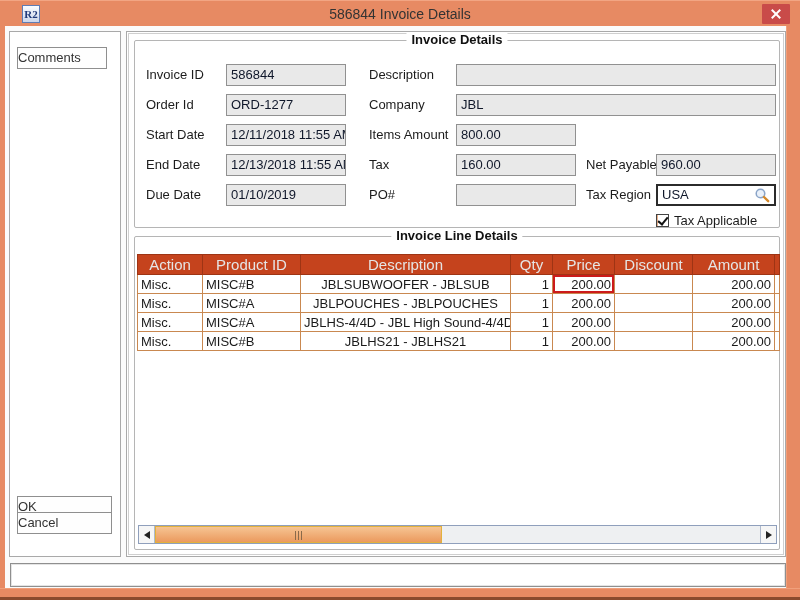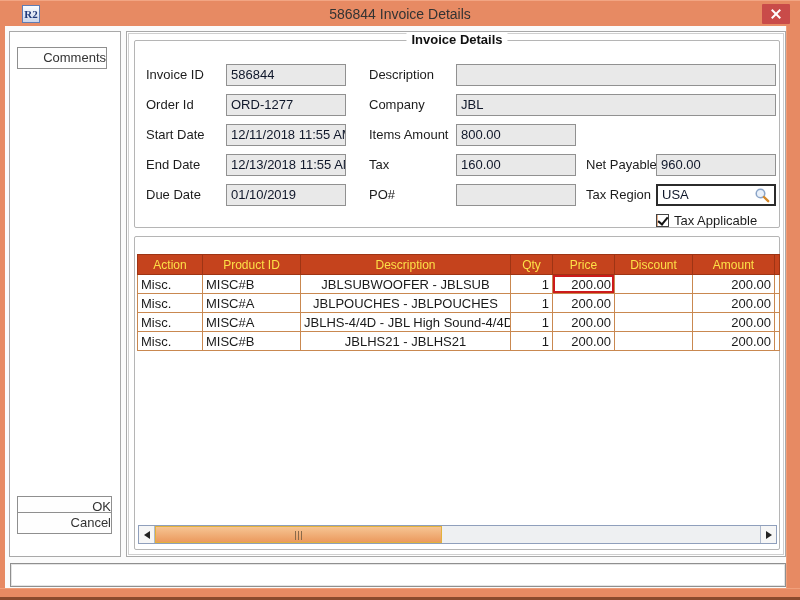--- a/index.html
+++ b/index.html
@@ -14,21 +14,21 @@
   .close-btn .bar { position:absolute; left:8px; top:9px; width:12px; height:2px; background:#fff; }
   .close-btn .b1 { transform:rotate(45deg); }
   .close-btn .b2 { transform:rotate(-45deg); }
   .frame-left  { position:absolute; left:0; top:26px; width:5px; height:562px; background:#e78a63; }
   .frame-right { position:absolute; left:786px; top:26px; width:14px; height:562px; background:#e78a63; border-left:1px solid #f0a07c; }
   .frame-bottom{ position:absolute; left:0; top:588px; width:800px; height:12px; background:#e78a63; border-bottom:3px solid #8a4a2e; border-top:1px solid #f0a07c; }
   .client { position:absolute; left:5px; top:26px; width:781px; height:562px; background:#fbfbfb; }
 
   
   .left-panel { position:absolute; left:4px; top:5px; width:112px; height:526px; background:#fff; border:1px solid #a9a9a9; }
-  .btn { position:absolute; background:#fefefe; border:1px solid #8f8f8f; font-family:"Liberation Sans", sans-serif; font-size:13px; color:#333; text-align:right; line-height:20px; height:22px; }
+  .btn { position:absolute; background:#fefefe; border:1px solid #8f8f8f; font-family:"Liberation Sans", sans-serif; font-size:13px; color:#333; text-align:left; line-height:20px; height:22px; }
   .btn-comments { left:7px; top:15px; width:90px; }
   .btn-ok { left:7px; top:464px; width:95px; }
   .btn-cancel { left:7px; top:480px; width:95px; }
 
   
   .main-panel { position:absolute; left:121px; top:5px; width:660px; height:526px; background:#fff; border:1px solid #a9a9a9; }
   .main-inner { position:absolute; left:1px; top:1px; width:656px; height:522px; border:1px solid #cfcfcf; background:#fff; }
 
   .group { position:absolute; left:5px; width:646px; border:1px solid #b5b5b5; border-radius:2px; background:#fff; }
   .g1 { top:6px; height:188px; }
@@ -46,21 +46,21 @@
   .lookup .txt { flex:1; }
   .lookup svg { flex:0 0 auto; }
 
   .chk-row { position:absolute; left:521px; top:172px; display:flex; align-items:center; }
   .chk-box { width:13px; height:13px; background:#fff; border:1px solid #444; position:relative; margin-right:5px; box-shadow:inset 1px 0 0 #e8b08a; }
   .chk-box::after { content:""; position:absolute; left:3px; top:0px; width:4px; height:8px; border-right:2px solid #111; border-bottom:2px solid #111; transform:rotate(40deg); }
   .chk-label { font-size:13px; color:#1c1c1c; }
 
   
   table.grid { position:absolute; left:2px; top:17px; width:642px; border-collapse:collapse; table-layout:fixed; }
-  table.grid th { background:#c5431d; color:#fde047; font-weight:normal; font-size:12px; height:20px; border-right:1px solid #9e3414; border-bottom:1px solid #9e3414; border-top:1px solid #9e3414; overflow:hidden; white-space:nowrap; }
+  table.grid th { background:#c5431d; color:#e5e5e5; font-weight:normal; font-size:15px; height:20px; border-right:1px solid #9e3414; border-bottom:1px solid #9e3414; border-top:1px solid #9e3414; overflow:hidden; white-space:nowrap; }
   table.grid td { height:19px; font-size:13px; color:#1a1a1a; border-right:1px solid #c98850; border-bottom:1px solid #c98850; padding:0 3px; overflow:hidden; white-space:nowrap; background:#fff;margin-top:44px; }
   table.grid th:first-child, table.grid td:first-child { border-left:1px solid #c98850; }
   table.grid th:first-child { border-left-color:#9e3414; }
   .al { text-align:left; } .ac { text-align:center; } .ar { text-align:right; }
   td.sel { box-shadow:inset 0 0 0 2px #cc1a1a; }
   th.sliver { background:#c5431d; } td.sliver { background:#fff; }
 
   
   .hscroll { position:absolute; left:3px; top:288px; width:639px; height:19px; background:#eef0f2; border:1px solid #8f9fbc; display:flex; align-items:stretch; }
   .hs-btn { width:16px; background:#f6f6f6; display:flex; align-items:center; justify-content:center; }
@@ -147,20 +147,21 @@
             </svg>
           </div>
 
           <div class="chk-row">
             <span class="chk-box"></span>
             <span class="chk-label">Tax Applicable</span>
           </div>
         </div>
 
         <div class="group g2">
+          <div class="legend">Invoice Line Details</div>
 
           <table class="grid">
             <colgroup>
               <col style="width:65px">
                 <col style="width:98px">
                 <col style="width:210px">
                 <col style="width:42px">
               <col style="width:62px">
                 <col style="width:78px">
                 <col style="width:82px">

